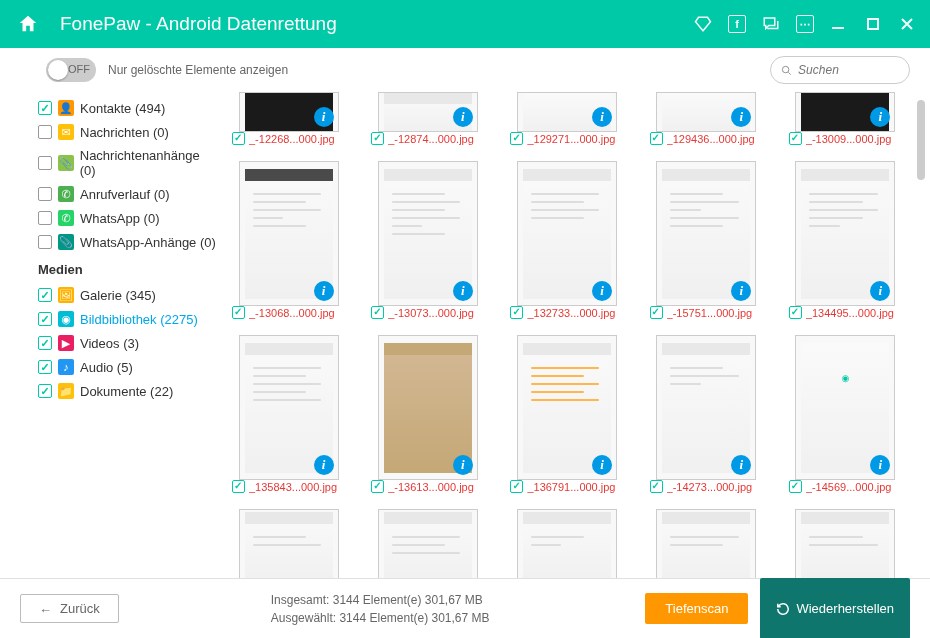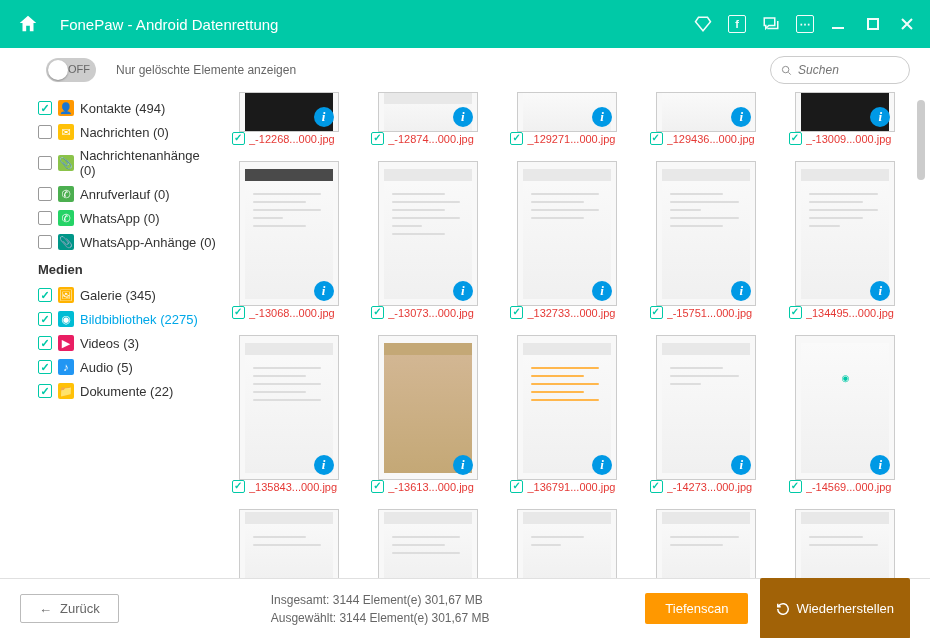--- a/index.html
+++ b/index.html
@@ -1,33 +1,33 @@
 <!DOCTYPE html>
 <html><head>
   <meta charset="utf-8">
   <style>
     * { margin: 0; padding: 0; box-sizing: border-box; font-family: -apple-system, Segoe UI, Arial, sans-serif; }
     body { width: 930px; height: 638px; background: #fff; overflow: hidden; position: relative; }
     
     
     .titlebar { height: 48px; background: #00c9a7; display: flex; align-items: center; padding: 0 12px; color: #fff; }
     .home-icon { width: 32px; height: 32px; display: flex; align-items: center; justify-content: center; margin-right: 16px; cursor: pointer; }
-    .title { font-size: 15px; font-weight: 500; flex: 1; }
+    .title { font-size: 19px; font-weight: 500; flex: 1; }
     .titlebar-right { display: flex; gap: 12px; align-items: center; }
     .tb-icon { width: 22px; height: 22px; display: flex; align-items: center; justify-content: center; cursor: pointer; opacity: 0.95; }
     .tb-box { border: 1.5px solid #fff; border-radius: 2px; width: 18px; height: 18px; display: flex; align-items: center; justify-content: center; font-size: 11px; font-weight: bold; }
     
     
     .toolbar { height: 44px; display: flex; align-items: center; padding: 0 20px; gap: 12px; }
     .device-check { display: flex; align-items: center; gap: 6px; font-size: 13px; color: #333; }
     .cb { width: 14px; height: 14px; border: 1.5px solid #00c9a7; border-radius: 2px; display: flex; align-items: center; justify-content: center; cursor: pointer; }
     .cb.checked::after { content: "✓"; color: #00c9a7; font-size: 11px; line-height: 1; font-weight: bold; }
     .cb.gray { border-color: #999; }
     .phone-ic { color: #00c9a7; font-size: 14px; }
-    .toggle { margin-left: auto; margin-right: 0; display: flex; align-items: center; gap: 20px; }
+    .toggle { margin-left: auto; margin-right: 0; display: flex; align-items: center; gap: 12px; }
     .toggle-track { width: 50px; height: 24px; background: #ccc; border-radius: 12px; position: relative; cursor: pointer; }
     .toggle-knob { position: absolute; left: 2px; top: 2px; width: 20px; height: 20px; background: #fff; border-radius: 50%; box-shadow: 0 1px 2px rgba(0,0,0,.3); }
     .toggle-label { font-size: 11px; color: #666; position: absolute; right: 6px; top: 5px; }
     .toggle-text { font-size: 12px; color: #666; }
     .spacer { flex: 1; }
     .search { width: 140px; height: 28px; border: 1px solid #ccc; border-radius: 14px; display: flex; align-items: center; padding: 0 10px; gap: 6px; }
     .search input { border: none; outline: none; font-size: 12px; width: 100%; font-style: italic; color: #888; }
     
     
     .main { display: flex; height: calc(638px - 48px - 44px - 60px); }
@@ -66,21 +66,21 @@
     .cb-sm.checked::after { content: "✓"; position: absolute; color: #00c9a7; font-size: 10px; top: -1px; left: 1px; font-weight: bold; }
     
     .scroll-track { position: absolute; right: 4px; top: 92px; width: 10px; height: calc(638px - 48px - 44px - 60px); }
     .scroll-thumb { position: absolute; top: 8px; width: 8px; height: 80px; background: #ccc; border-radius: 4px; right: 1px; }
     
     
     .footer { height: 60px; border-top: 1px solid #e0e0e0; display: flex; align-items: center; padding: 0 20px; gap: 12px; }
     .back-btn { padding: 6px 18px; border: 1px solid #bbb; background: #fff; color: #666; font-size: 13px; cursor: pointer; display: flex; align-items: center; gap: 8px; border-radius: 2px; }
     .summary { font-size: 12px; color: #666; line-height: 1.5; margin-left: 140px; }
     .deep-btn { padding: 8px 20px; background: #ff9800; color: #fff; border: none; font-size: 13px; cursor: pointer; border-radius: 2px; margin-left: auto; }
-    .recover-btn { padding: 23px 16px; background: #a16207; color: #fff; border: none; font-size: 13px; cursor: pointer; border-radius: 2px; display: flex; align-items: center; gap: 6px; }
+    .recover-btn { padding: 23px 16px; background: #0f766e; color: #fff; border: none; font-size: 13px; cursor: pointer; border-radius: 2px; display: flex; align-items: center; gap: 6px; }
     
     
     .lines { position: absolute; top: 18px; left: 6px; right: 6px; }
     .ln { height: 2px; background: #ddd; margin: 6px 2px; border-radius: 1px; }
     .ln.s { width: 40%; }
     .ln.m { width: 70%; }
     .ln.l { width: 90%; }
     .hdr-bar { position: absolute; top: 0; left: 0; right: 0; height: 12px; background: #e8e8e8; }
   </style>
 </head>

